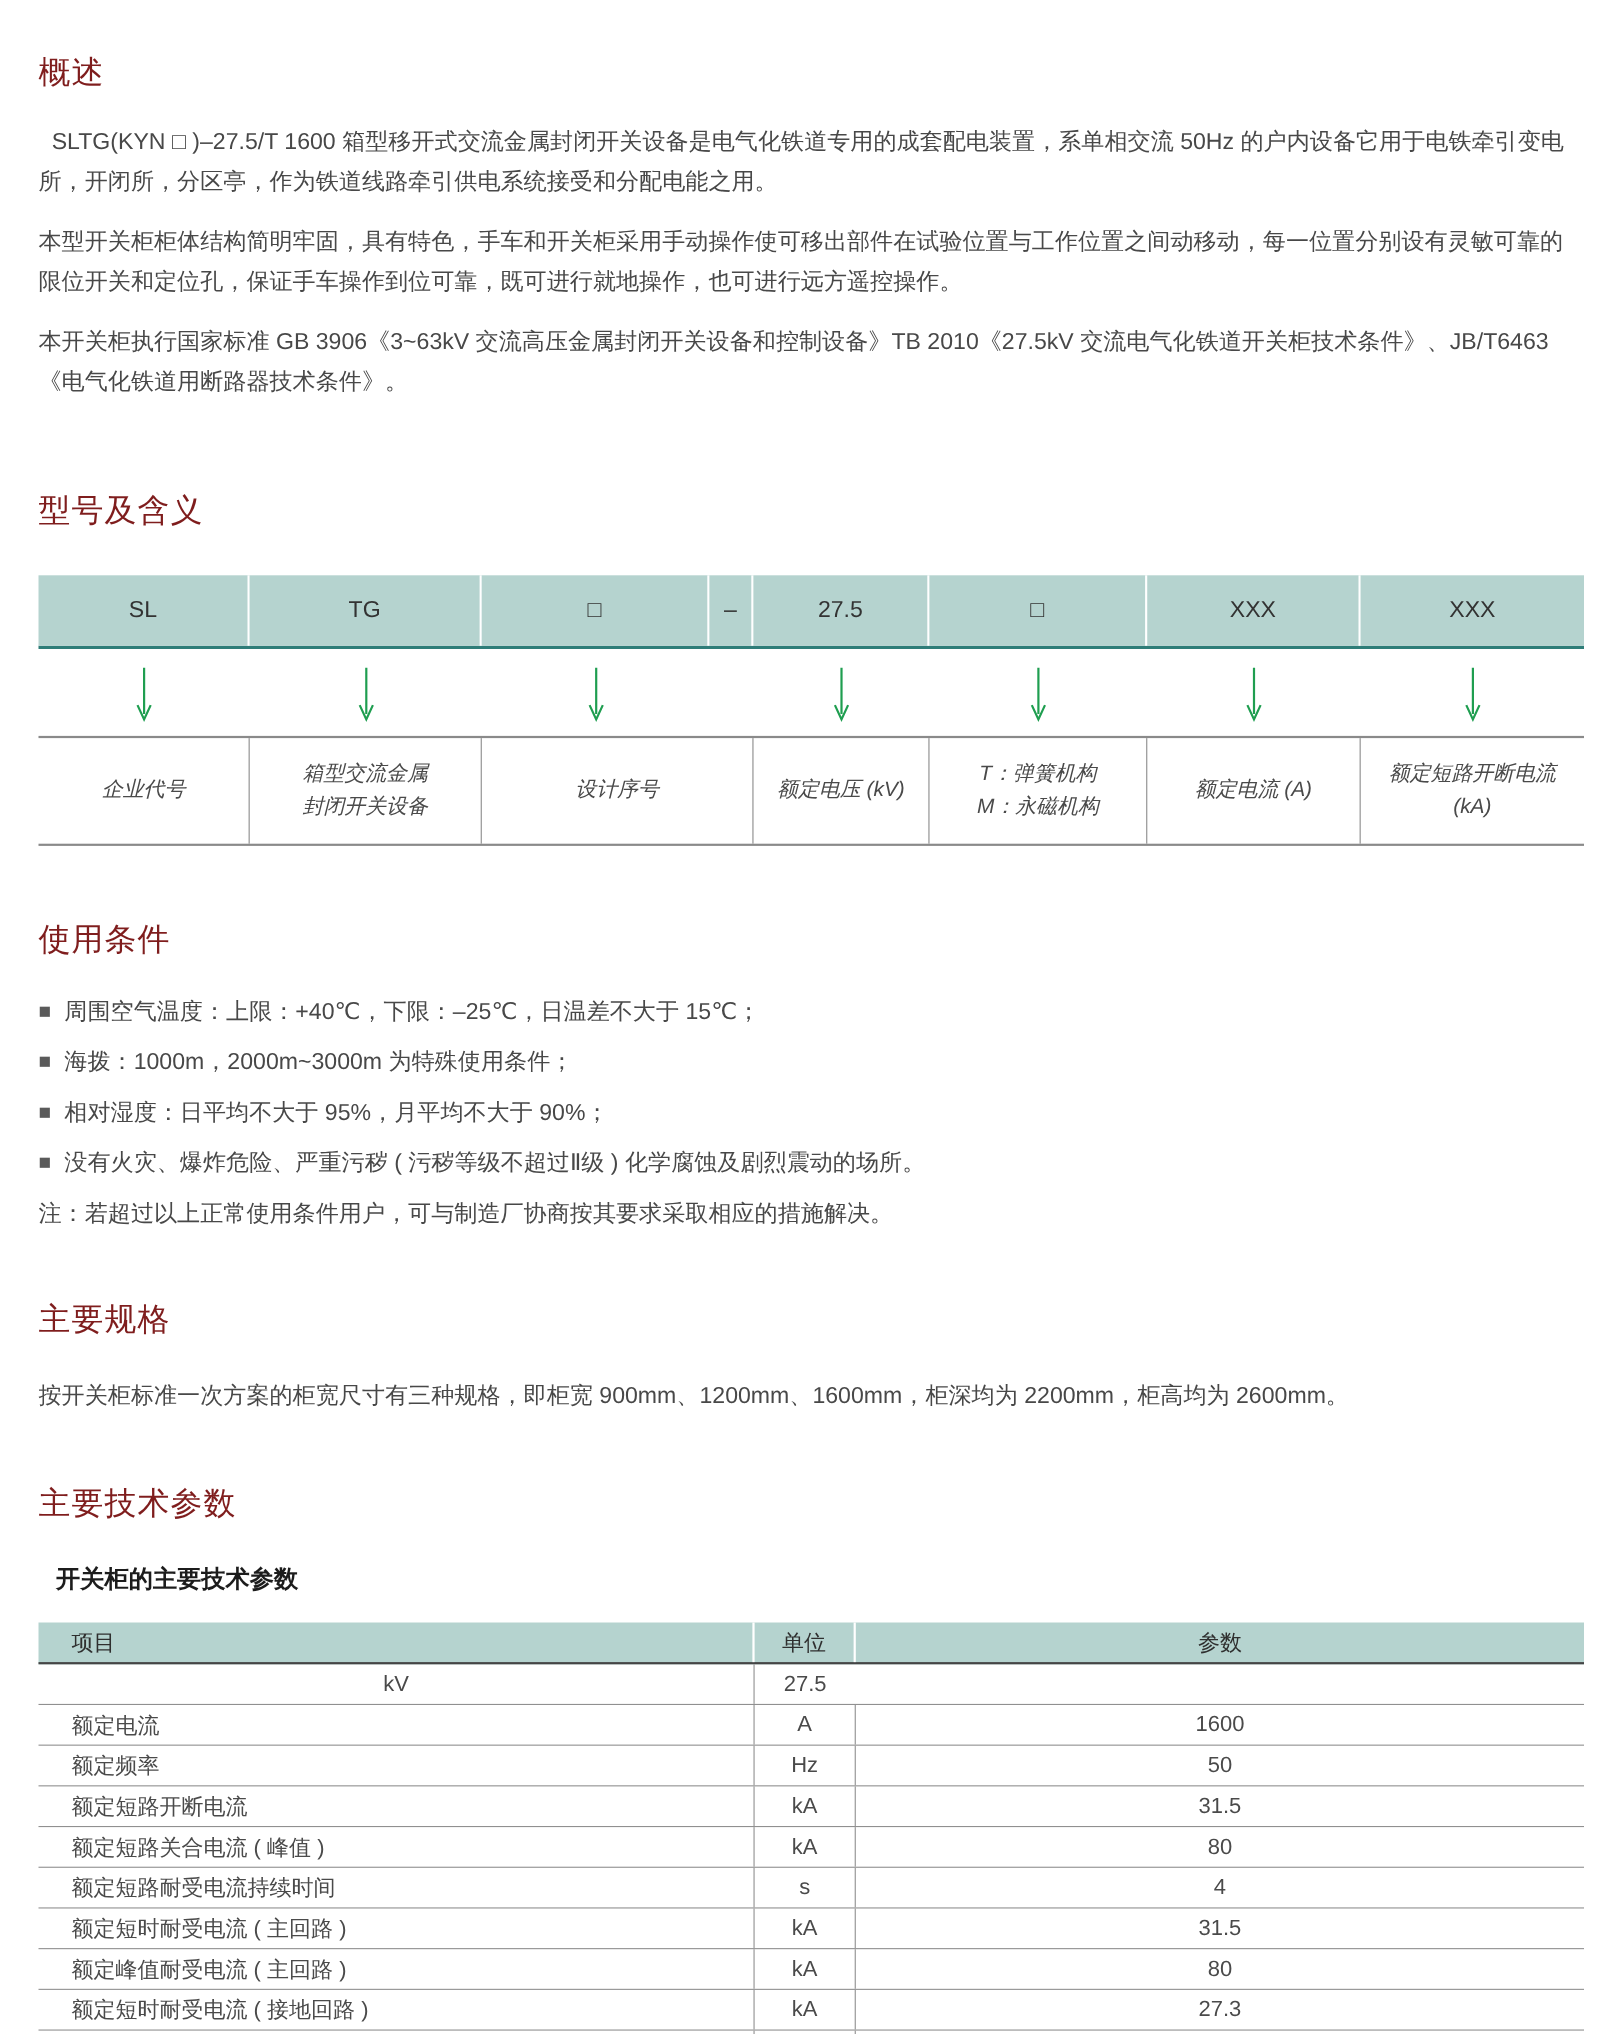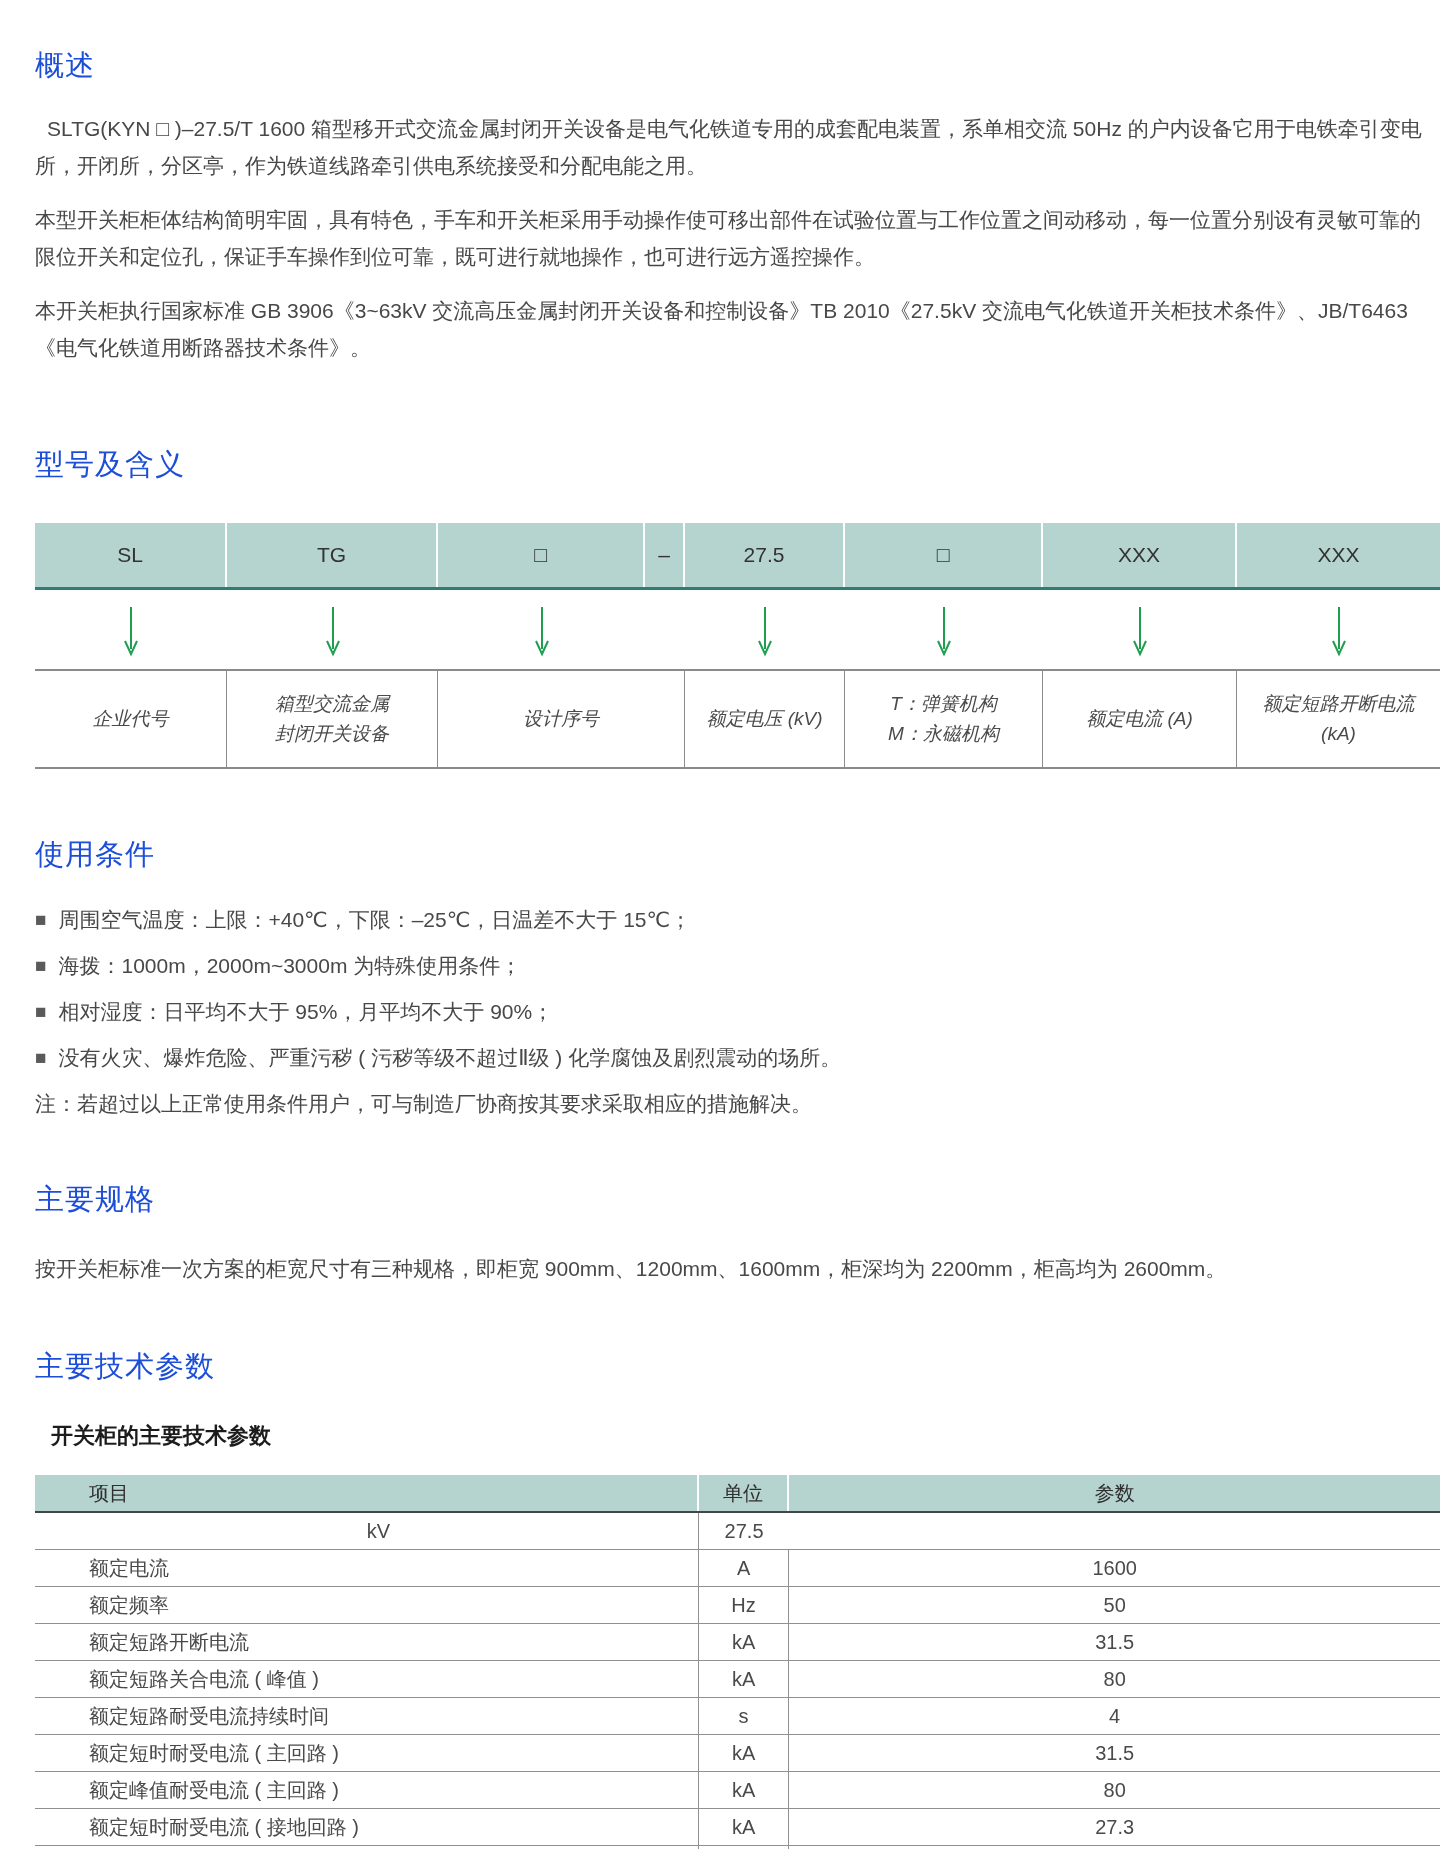--- a/index.html
+++ b/index.html
@@ -3,21 +3,21 @@
 <meta charset="utf-8">
 <style>
   html,body{margin:0;padding:0;background:#ffffff;}
   body{
     width:1456px;min-height:1849px;box-sizing:border-box;
     padding:46px 16px 40px 35px;
     font-family:"Liberation Sans","DejaVu Sans",sans-serif;
     color:#4a4a4a;
   }
   .green-h{
-    font-size:29px;font-weight:400;color:#1d4ed8;
+    font-size:29px;font-weight:400;color:#7f1d1d;
     margin:0 0 24px 0;letter-spacing:1px;
   }
   .body-p{
     font-size:21px;line-height:37px;margin:0 0 17px 0;color:#484848;
   }
   .body-p.indent{text-indent:12px;}
 
   
   .section-model{margin-top:79px;}
   .mt-grid{
@@ -54,21 +54,21 @@
   .cond-note{font-size:21px;color:#484848;margin:0;line-height:25px;}
 
   
   .section-specs{margin-top:64px;}
   .section-specs .body-p{margin-bottom:0;}
 
   
   .section-params{margin-top:60px;}
   .sub-title{font-size:22px;font-weight:700;color:#1c1c1c;margin:0 0 24px 16px;}
   .pt{width:1405px;}
-  .pt-grid{display:grid;grid-template-columns:651fr 92fr 662fr;padding-left:24px;}
+  .pt-grid{display:grid;grid-template-columns:651fr 92fr 662fr;}
   .pt-header{background:#b5d3cf;border-bottom:2px solid #454545;}
   .pt-header .pt-cell{
     height:36px;display:flex;align-items:center;font-size:20px;color:#2f2f2f;
     border-right:2px solid #ffffff;
   }
   .pt-header .pt-cell:last-child{border-right:none;}
   .pt-row{border-bottom:1px solid #909090;}
   .pt-row:last-child{border-bottom:2px solid #5c5c5c;}
   .pt-row .pt-cell{
     height:36px;display:flex;align-items:center;font-size:20px;color:#4a4a4a;

